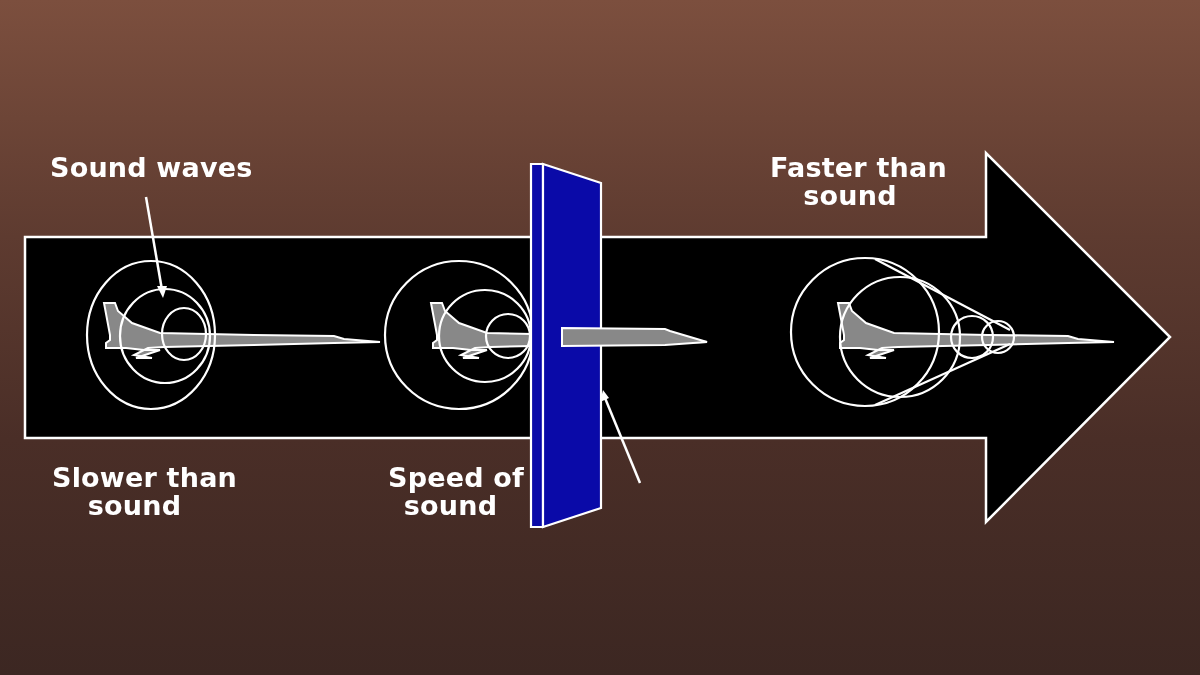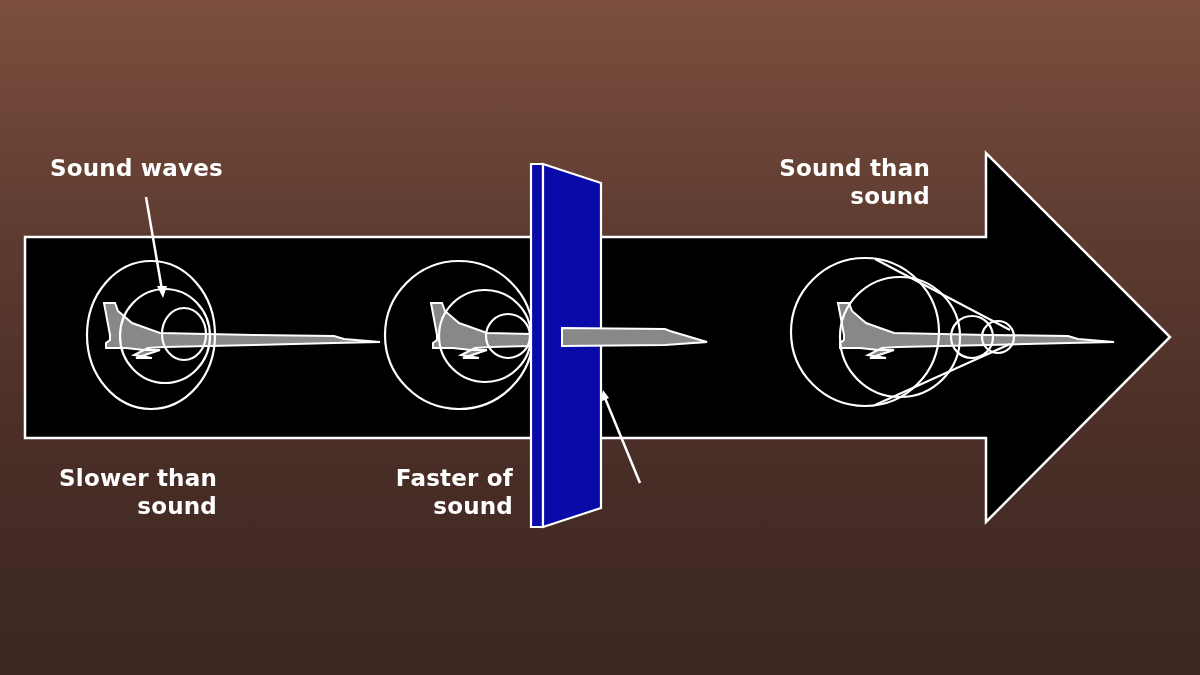--- a/index.html
+++ b/index.html
@@ -9,23 +9,23 @@
       font-family: "DejaVu Sans", sans-serif;
       position: relative;
     }
     .stage { position: absolute; left: 0; top: 0; width: 1200px; height: 675px; }
     svg { position: absolute; left: 0; top: 0; }
     .label {
       position: absolute;
       color: #ffffff;
       font-family: "DejaVu Sans", sans-serif;
       font-weight: bold;
-      font-size: 23px;
+      font-size: 27px;
       line-height: 28px;
-      text-align: right;
+      text-align: center;
       white-space: nowrap;
       letter-spacing: 0.2px;
     }
     .label span { display: block; }
   </style>
 </head>
 <body>
 
 <div class="stage">
   <svg width="1200" height="675" viewBox="0 0 1200 675">
@@ -80,22 +80,22 @@
   </svg>
 
   <div class="label" style="left:50px; top:154px;">Sound waves</div>
 
   <div class="label" style="left:52px; top:464px; width:165px;">
     <span>Slower than</span>
     <span>sound</span>
   </div>
 
   <div class="label" style="left:388px; top:464px; width:125px;">
-    <span>Faster of</span>
+    <span>Speed of</span>
     <span>sound</span>
   </div>
 
 
   <div class="label" style="left:770px; top:154px; width:160px;">
-    <span>Sound than</span>
+    <span>Faster than</span>
     <span>sound</span>
   </div>
 </div>
 
 </body></html>

